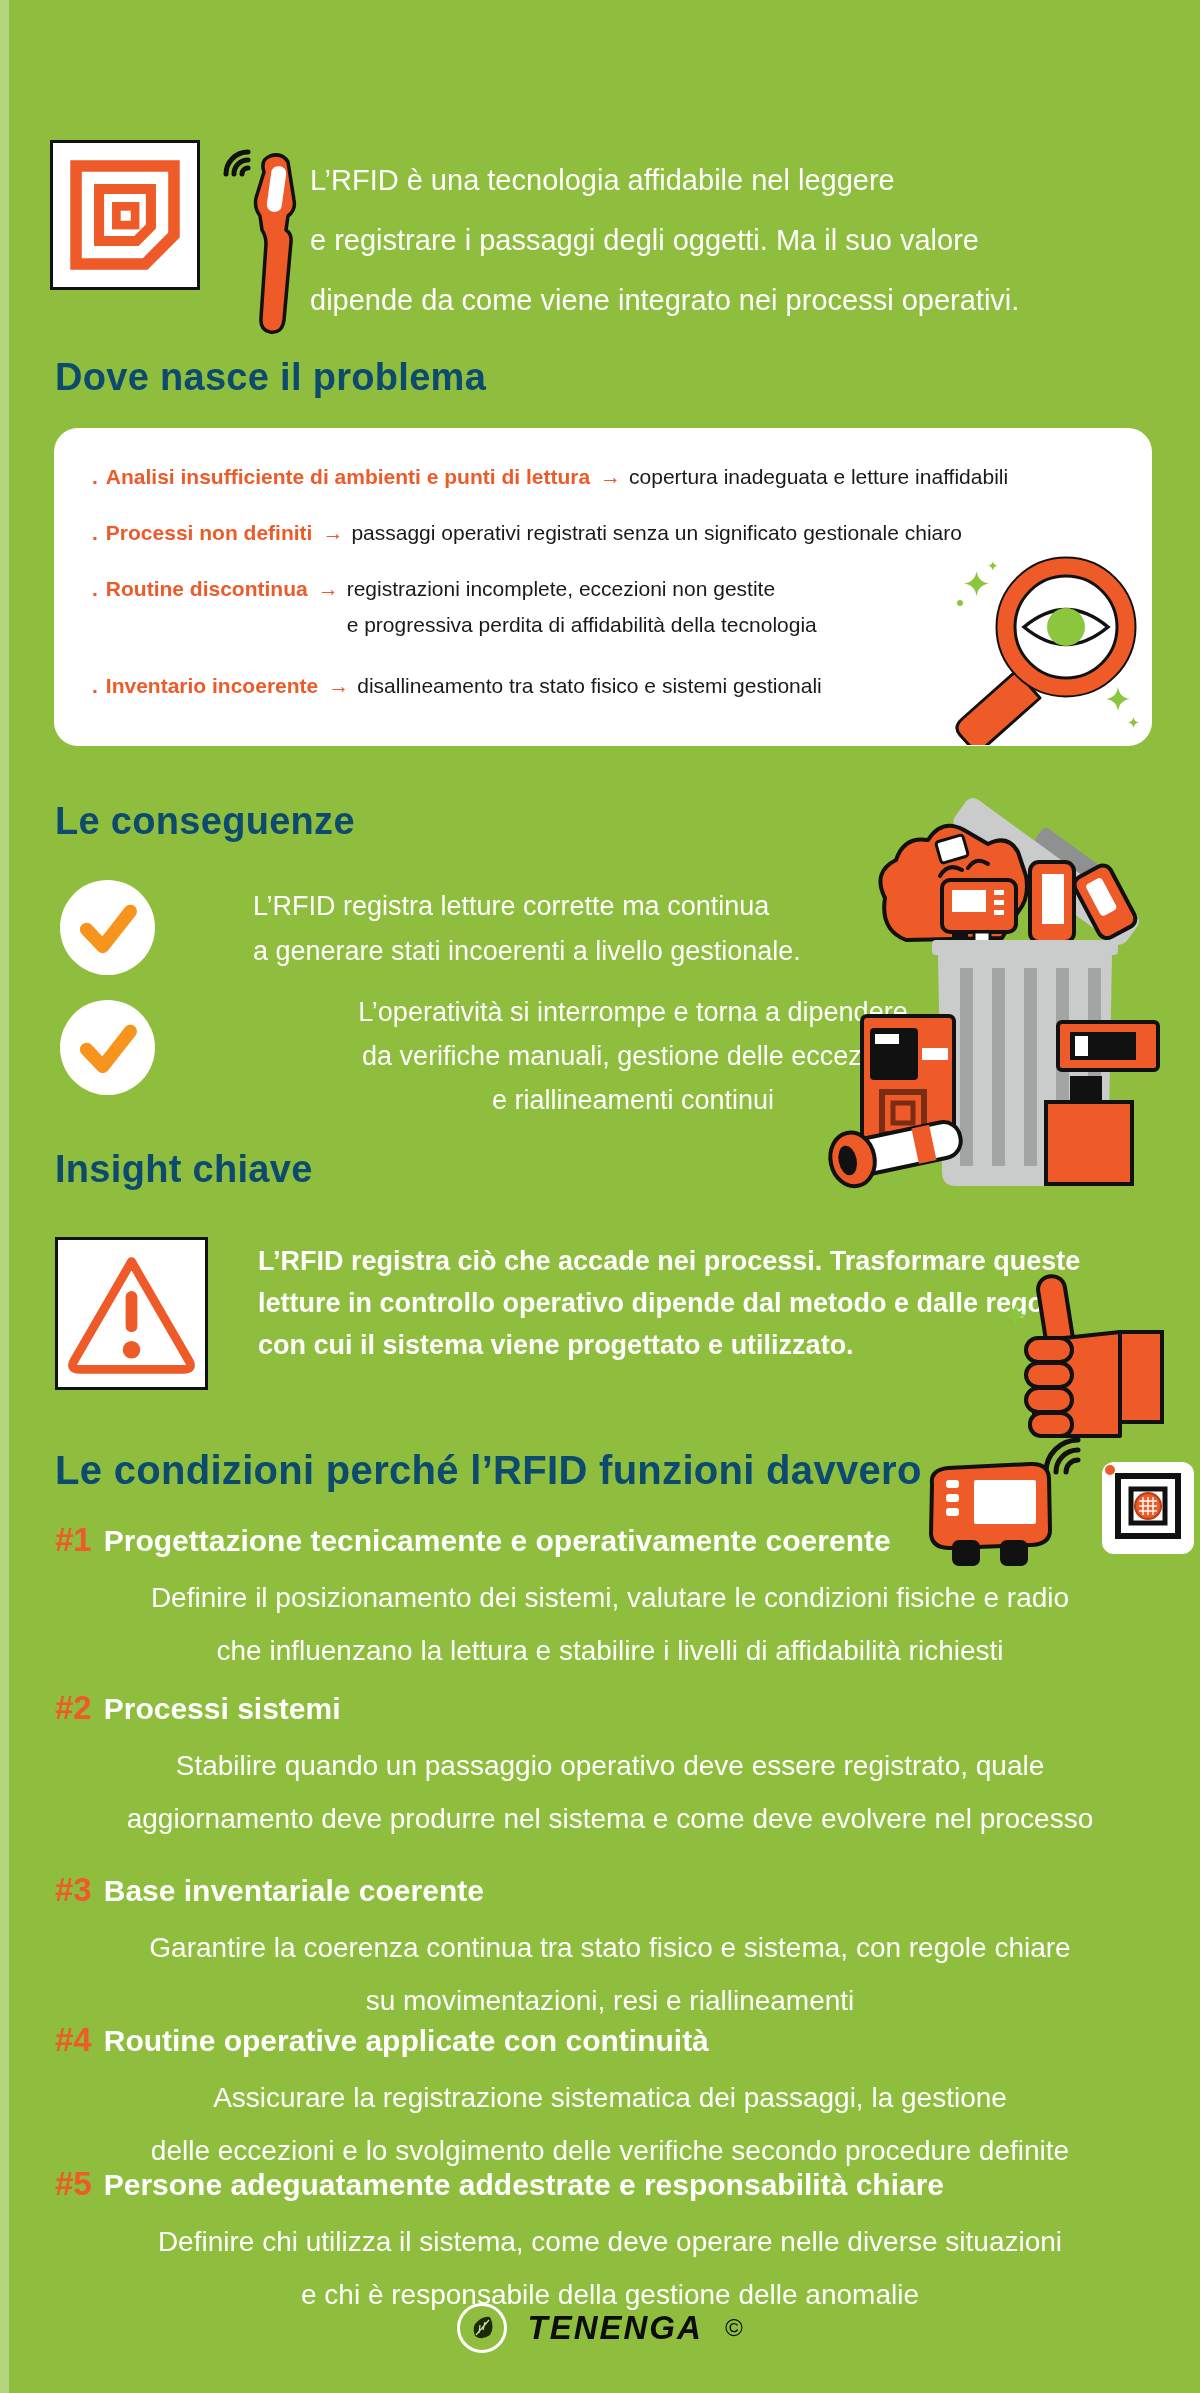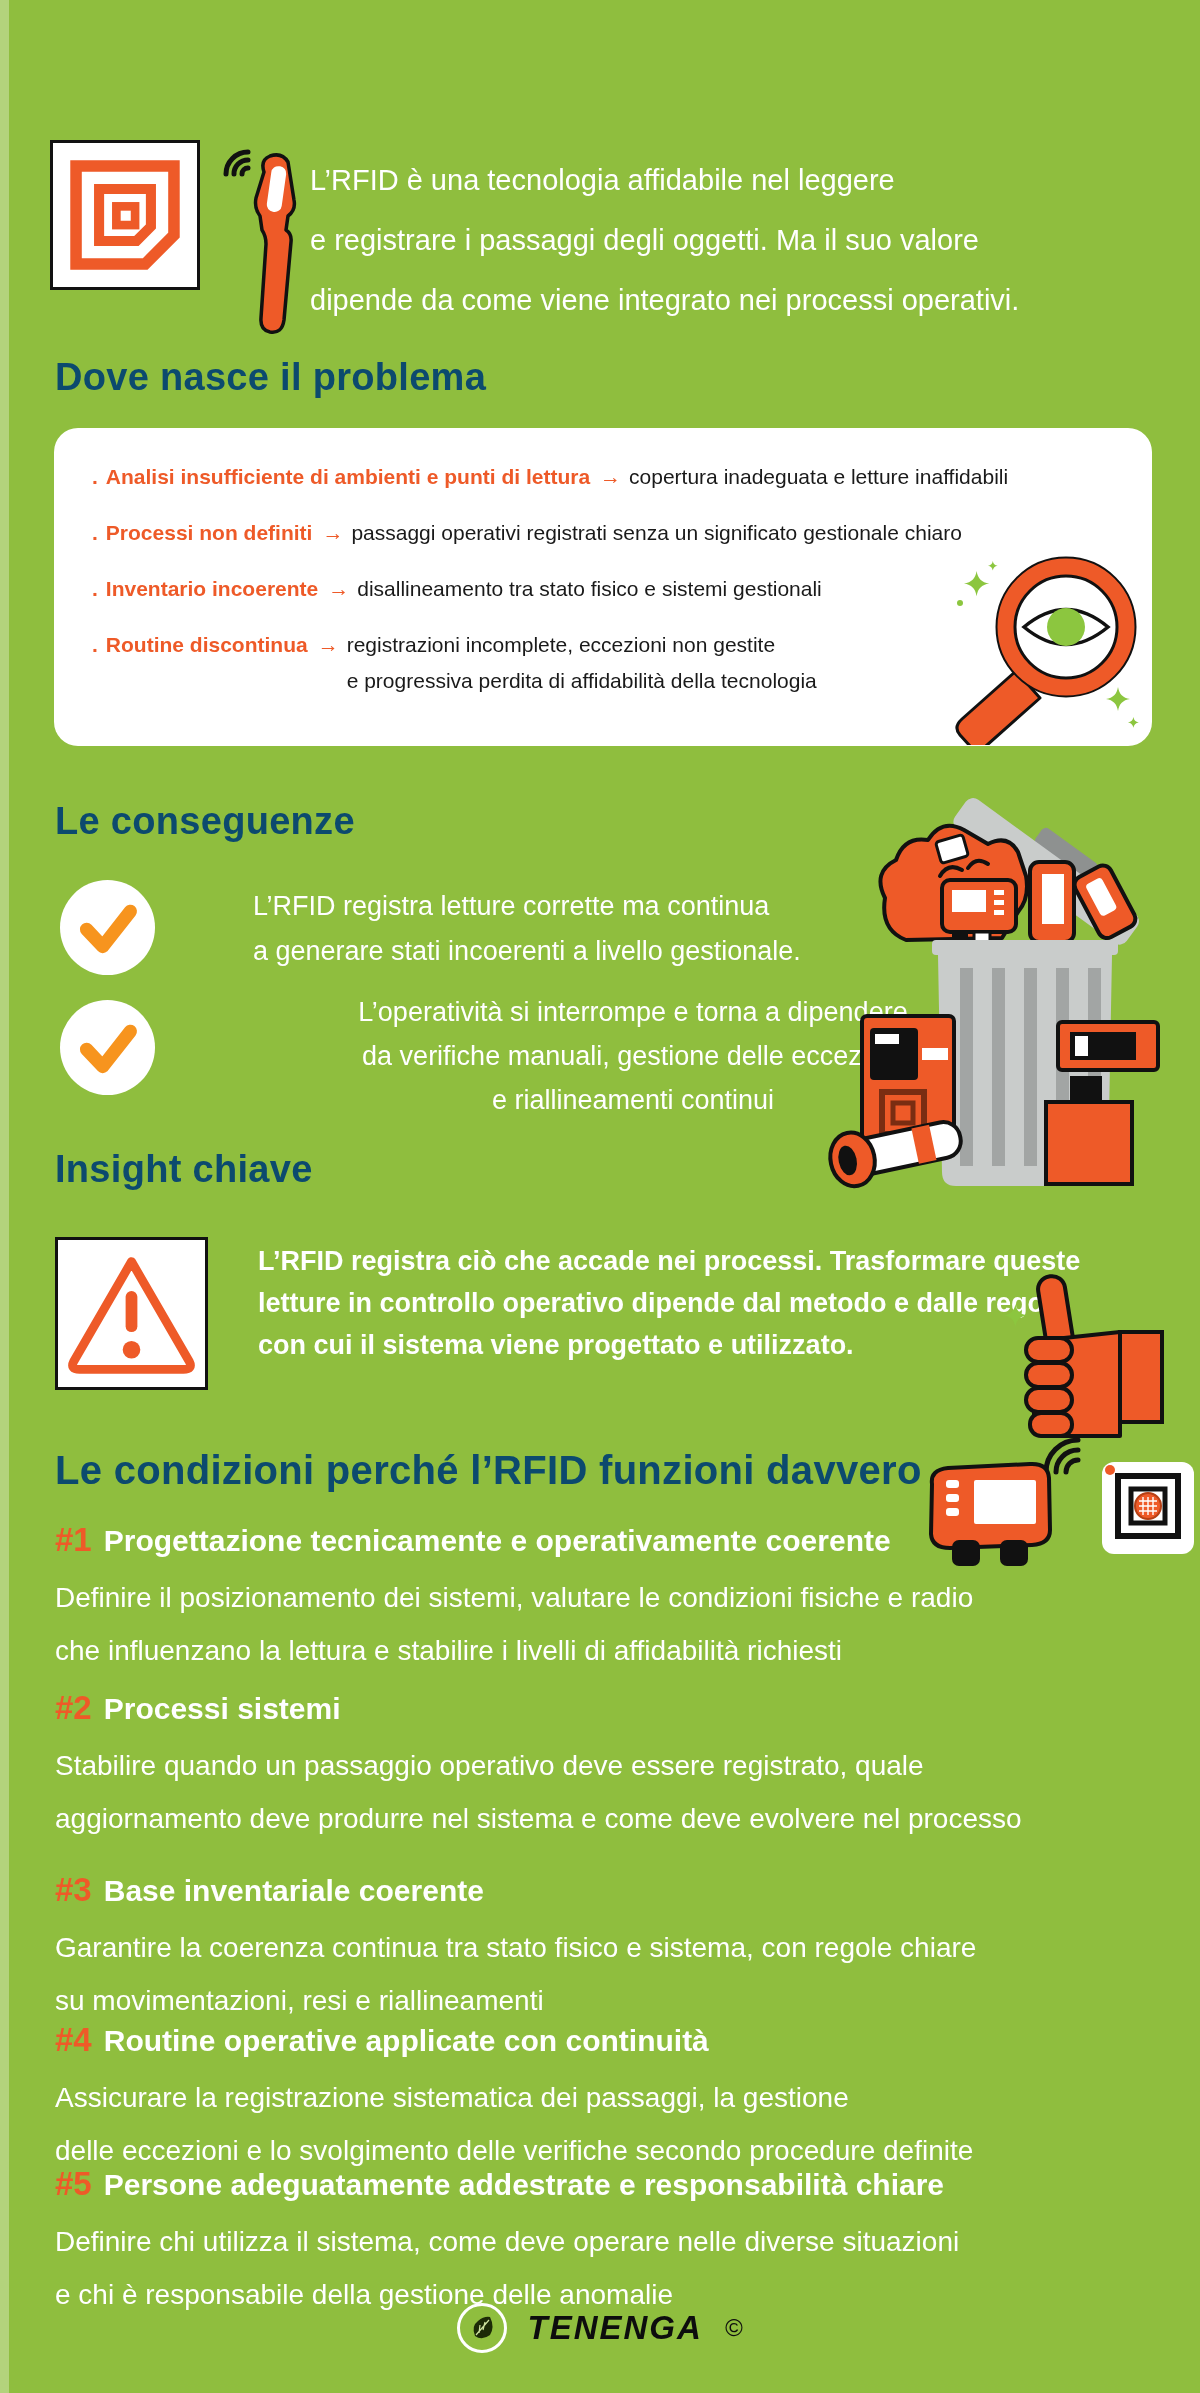--- a/index.html
+++ b/index.html
@@ -69,21 +69,21 @@
     left:258px;top:1240px;width:930px;margin:0;
     color:#fff;font-size:27px;font-weight:700;line-height:42px;
   }
   .thumbs-svg{left:1002px;top:1268px;}
   
   .h-condizioni{left:55px;top:1448px;font-size:40px;}
   .reader-svg{left:912px;top:1418px;}
   .cond{left:55px;width:1110px;}
   .cond-title{margin:0;font-size:30px;font-weight:700;color:#fff;line-height:40px;}
   .cond-num{color:#EE5A28;font-size:33px;font-weight:700;margin-right:12px;}
-  .cond-body{margin:10px 0 0 0;font-size:28px;font-weight:400;color:#fff;line-height:53px;}
+  .cond-body{margin:10px 0 0 0;font-size:28px;font-weight:400;color:#fff;line-height:53px;text-align:center;}
   .c1{top:1520px;} .c2{top:1688px;} .c3{top:1870px;} .c4{top:2020px;} .c5{top:2164px;}
   
   .logo{
     left:0;top:2298px;width:1200px;height:60px;
     display:flex;align-items:center;justify-content:center;gap:20px;font-style:italic;
   }
   .logo-circle{
     width:50px;height:50px;border:3px solid #fff;border-radius:50%;
     box-sizing:border-box;display:flex;align-items:center;justify-content:center;
   }
@@ -117,24 +117,24 @@
   <h2 class="abs h2 h-problema">Dove nasce il problema</h2>
 
   <div class="abs card">
     <p class="bullet">
       <span class="b-dot">.</span><span class="b-lead">Analisi insufficiente di ambienti e punti di lettura</span><span class="b-arrow">→</span><span class="b-rest">copertura inadeguata e letture inaffidabili</span>
     </p>
     <p class="bullet">
       <span class="b-dot">.</span><span class="b-lead">Processi non definiti</span><span class="b-arrow">→</span><span class="b-rest">passaggi operativi registrati senza un significato gestionale chiaro</span>
     </p>
     <p class="bullet">
-      <span class="b-dot">.</span><span class="b-lead">Inventario incoerente</span><span class="b-arrow">→</span><span class="b-rest">disallineamento tra stato fisico e sistemi gestionali</span>
+      <span class="b-dot">.</span><span class="b-lead">Routine discontinua</span><span class="b-arrow">→</span><span class="b-rest block">registrazioni incomplete, eccezioni non gestite<br>e progressiva perdita di affidabilità della tecnologia</span>
     </p>
     <p class="bullet">
-      <span class="b-dot">.</span><span class="b-lead">Routine discontinua</span><span class="b-arrow">→</span><span class="b-rest block">registrazioni incomplete, eccezioni non gestite<br>e progressiva perdita di affidabilità della tecnologia</span>
+      <span class="b-dot">.</span><span class="b-lead">Inventario incoerente</span><span class="b-arrow">→</span><span class="b-rest">disallineamento tra stato fisico e sistemi gestionali</span>
     </p>
   </div>
 
   <svg class="abs magnifier-svg" width="230" height="210" viewBox="0 0 230 210">
     <g fill="#8CC63F">
       <path d="M12 0C13.2 7.2 16.8 10.8 24 12C16.8 13.2 13.2 16.8 12 24C10.8 16.8 7.2 13.2 0 12C7.2 10.8 10.8 7.2 12 0Z" transform="translate(44 36) scale(1.05)"></path>
       <path d="M12 0C13.2 7.2 16.8 10.8 24 12C16.8 13.2 13.2 16.8 12 24C10.8 16.8 7.2 13.2 0 12C7.2 10.8 10.8 7.2 12 0Z" transform="translate(68 26) scale(0.4)"></path>
       <circle cx="40" cy="68" r="3"></circle>
       <path d="M12 0C13.2 7.2 16.8 10.8 24 12C16.8 13.2 13.2 16.8 12 24C10.8 16.8 7.2 13.2 0 12C7.2 10.8 10.8 7.2 12 0Z" transform="translate(186 152) scale(1.0)"></path>
       <path d="M12 0C13.2 7.2 16.8 10.8 24 12C16.8 13.2 13.2 16.8 12 24C10.8 16.8 7.2 13.2 0 12C7.2 10.8 10.8 7.2 12 0Z" transform="translate(208 182) scale(0.45)"></path>

